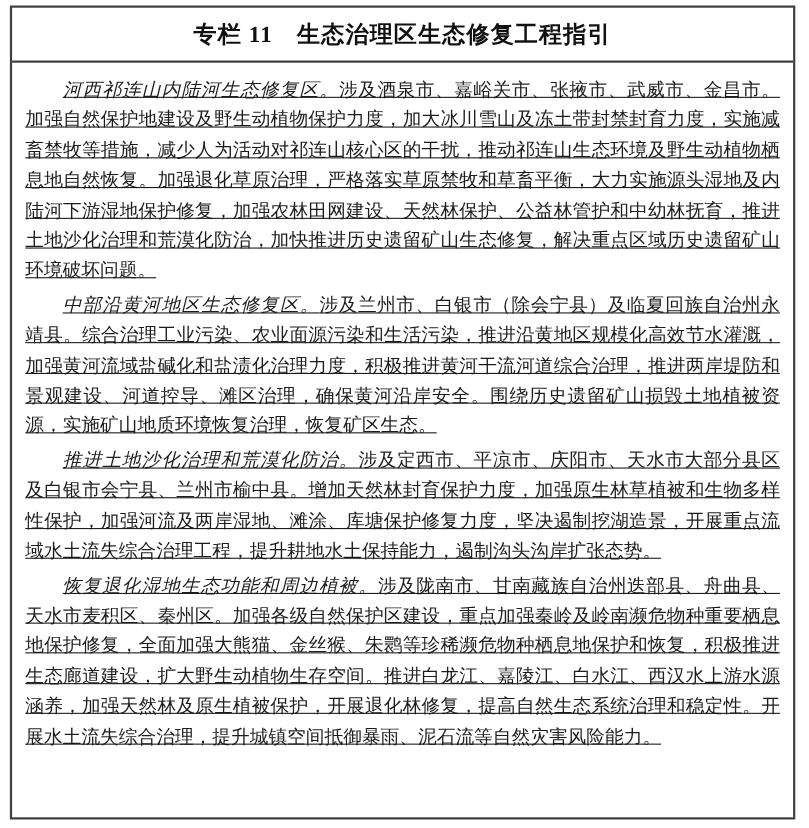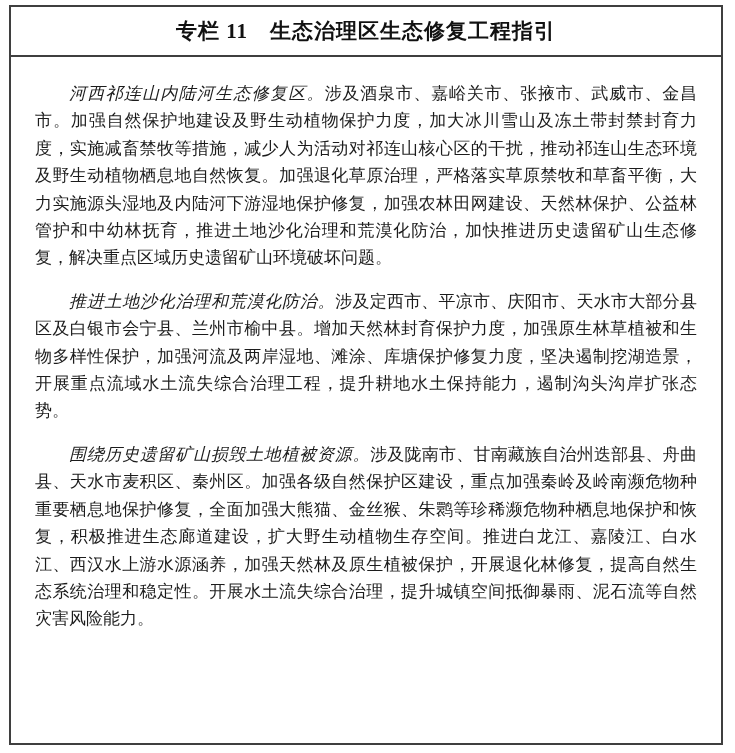--- a/index.html
+++ b/index.html
@@ -44,23 +44,24 @@
     white-space: pre;
   }
   .body-area {
     padding: 7px 8px 0 8px;
     font-size: 17px;
     line-height: 27.4px;
     text-align: justify;
     text-justify: inter-character;
   }
   .body-area p {
-    margin: 16px;
+    margin: 4px;
     padding: 0;
     text-indent: 2em;
+    text-decoration: underline;
   }
   .lead {
     font-style: italic; 
     letter-spacing: 0.5px;
   }
 </style>
 </head>
 <body>
 
 <div class="page">
@@ -68,21 +69,24 @@
 
     <div class="title-row">
       <span class="panel-title">专栏 11　生态治理区生态修复工程指引</span>
     </div>
 
     <div class="body-area">
       <p>
         <span class="lead">河西祁连山内陆河生态修复区。</span><span>涉及酒泉市、嘉峪关市、张掖市、武威市、金昌市。加强自然保护地建设及野生动植物保护力度，加大冰川雪山及冻土带封禁封育力度，实施减畜禁牧等措施，减少人为活动对祁连山核心区的干扰，推动祁连山生态环境及野生动植物栖息地自然恢复。加强退化草原治理，严格落实草原禁牧和草畜平衡，大力实施源头湿地及内陆河下游湿地保护修复，加强农林田网建设、天然林保护、公益林管护和中幼林抚育，推进土地沙化治理和荒漠化防治，加快推进历史遗留矿山生态修复，解决重点区域历史遗留矿山环境破坏问题。</span>
       </p>
       <p>
+        <span class="lead">中部沿黄河地区生态修复区。</span><span>涉及兰州市、白银市（除会宁县）及临夏回族自治州永靖县。综合治理工业污染、农业面源污染和生活污染，推进沿黄地区规模化高效节水灌溉，加强黄河流域盐碱化和盐渍化治理力度，积极推进黄河干流河道综合治理，推进两岸堤防和景观建设、河道控导、滩区治理，确保黄河沿岸安全。围绕历史遗留矿山损毁土地植被资源，实施矿山地质环境恢复治理，恢复矿区生态。</span>
+      </p>
+      <p>
         <span class="lead">推进土地沙化治理和荒漠化防治。</span><span>涉及定西市、平凉市、庆阳市、天水市大部分县区及白银市会宁县、兰州市榆中县。增加天然林封育保护力度，加强原生林草植被和生物多样性保护，加强河流及两岸湿地、滩涂、库塘保护修复力度，坚决遏制挖湖造景，开展重点流域水土流失综合治理工程，提升耕地水土保持能力，遏制沟头沟岸扩张态势。</span>
       </p>
       <p>
-        <span class="lead">围绕历史遗留矿山损毁土地植被资源。</span><span>涉及陇南市、甘南藏族自治州迭部县、舟曲县、天水市麦积区、秦州区。加强各级自然保护区建设，重点加强秦岭及岭南濒危物种重要栖息地保护修复，全面加强大熊猫、金丝猴、朱鹮等珍稀濒危物种栖息地保护和恢复，积极推进生态廊道建设，扩大野生动植物生存空间。推进白龙江、嘉陵江、白水江、西汉水上游水源涵养，加强天然林及原生植被保护，开展退化林修复，提高自然生态系统治理和稳定性。开展水土流失综合治理，提升城镇空间抵御暴雨、泥石流等自然灾害风险能力。</span>
+        <span class="lead">恢复退化湿地生态功能和周边植被。</span><span>涉及陇南市、甘南藏族自治州迭部县、舟曲县、天水市麦积区、秦州区。加强各级自然保护区建设，重点加强秦岭及岭南濒危物种重要栖息地保护修复，全面加强大熊猫、金丝猴、朱鹮等珍稀濒危物种栖息地保护和恢复，积极推进生态廊道建设，扩大野生动植物生存空间。推进白龙江、嘉陵江、白水江、西汉水上游水源涵养，加强天然林及原生植被保护，开展退化林修复，提高自然生态系统治理和稳定性。开展水土流失综合治理，提升城镇空间抵御暴雨、泥石流等自然灾害风险能力。</span>
       </p>
     </div>
 
   </div>
 </div>
 
 </body></html>

